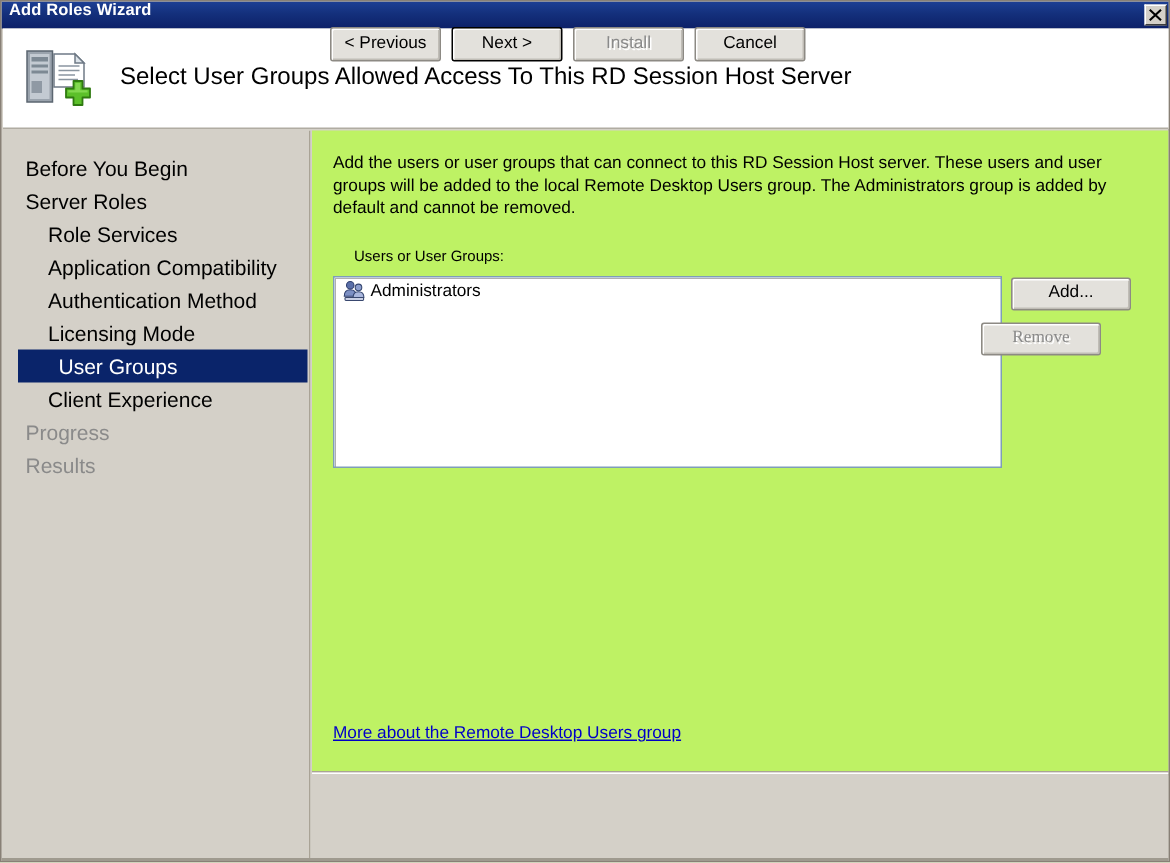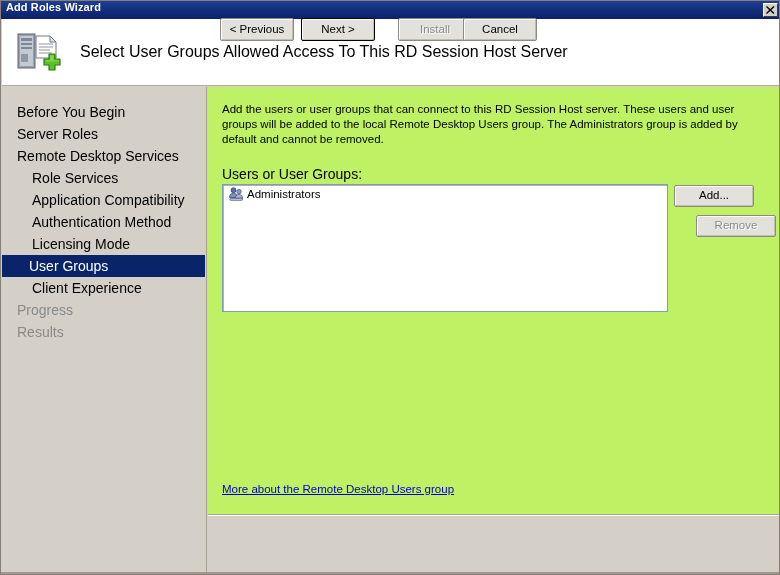--- a/index.html
+++ b/index.html
@@ -110,21 +110,21 @@
     color: #000000;
     padding-left: 15px;
     white-space: nowrap;
     cursor: default;
   }
   .nav-item.sub { padding-left: 30px; }
   .nav-item.disabled { color: #8a8a8a; }
   .nav-item.selected {
     background: #0a246a;
     color: #ffffff;
-    margin-left: 0;
+    margin-left: 10px;
     margin-right: 1px;
     padding-left: 27px;
   }
   #nav-list { padding-top: 14px; }
 
   
   #content {
     position: absolute;
     left: 207px;
     top: 86px;
@@ -136,23 +136,23 @@
     position: absolute;
     left: 14px;
     top: 15px;
     width: 527px;
     font-size: 11.5px;
     color: #000000;
     line-height: 15px;
   }
   #listbox-label {
     position: absolute;
-    left: 14px;
+    left: 28px;
     top: 79px;
-    font-size: 14px;
+    font-size: 10px;
     color: #000000;
   }
   #listbox {
     position: absolute;
     left: 14px;
     top: 97px;
     width: 446px;
     height: 128px;
     background: #ffffff;
     border: 1px solid #7f9db9;
@@ -204,24 +204,25 @@
   }
   #btn-add {
     position: absolute;
     left: 466px;
     top: 98px;
     width: 80px;
     height: 22px;
   }
   #btn-remove {
     position: absolute;
-    left: 488px;
+    left: 446px;
     top: 128px;
     width: 80px;
     height: 22px;
+    font-family: Liberation Serif, serif;
   }
 
   
   #more-link {
     position: absolute;
     left: 14px;
     top: 396px;
     font-size: 11.5px;
     color: #0000c8;
     text-decoration: underline;
@@ -249,21 +250,21 @@
     background: #d4d0c8;
   }
   .footer-btn {
     position: absolute;
     top: 17px;
     width: 74px;
     height: 23px;
   }
   #btn-previous { left: 219px; }
   #btn-next     { left: 300px; }
-  #btn-install  { left: 397px; }
+  #btn-install  { left: 381px; }
   #btn-cancel   { left: 462px; }
 
   #bottom-edge {
     position: absolute;
     left: 0;
     bottom: 0;
     width: 780px;
     height: 2px;
     background: #9f9a8f;
   }
@@ -304,21 +305,20 @@
         <polygon points="31.5,32.2 36.2,32.2 36.2,27.4 39.5,27.4 39.5,32.2 44.4,32.2 44.4,33.6 31.5,33.6" fill="#8fe05c" opacity="0.75"></polygon>
       </svg>
     </div>
     <div id="header-title">Select User Groups Allowed Access To This RD Session Host Server</div>
   </div>
 
   <div id="nav-panel">
     <div id="nav-list">
         <div class="nav-item">Before You Begin</div>
         <div class="nav-item">Server Roles</div>
-        <div class="nav-item">Remote Desktop Services</div>
         <div class="nav-item sub">Role Services</div>
         <div class="nav-item sub">Application Compatibility</div>
         <div class="nav-item sub">Authentication Method</div>
         <div class="nav-item sub">Licensing Mode</div>
         <div class="nav-item sub selected">User Groups</div>
         <div class="nav-item sub">Client Experience</div>
         <div class="nav-item disabled">Progress</div>
         <div class="nav-item disabled">Results</div>
       </div>
   </div>

